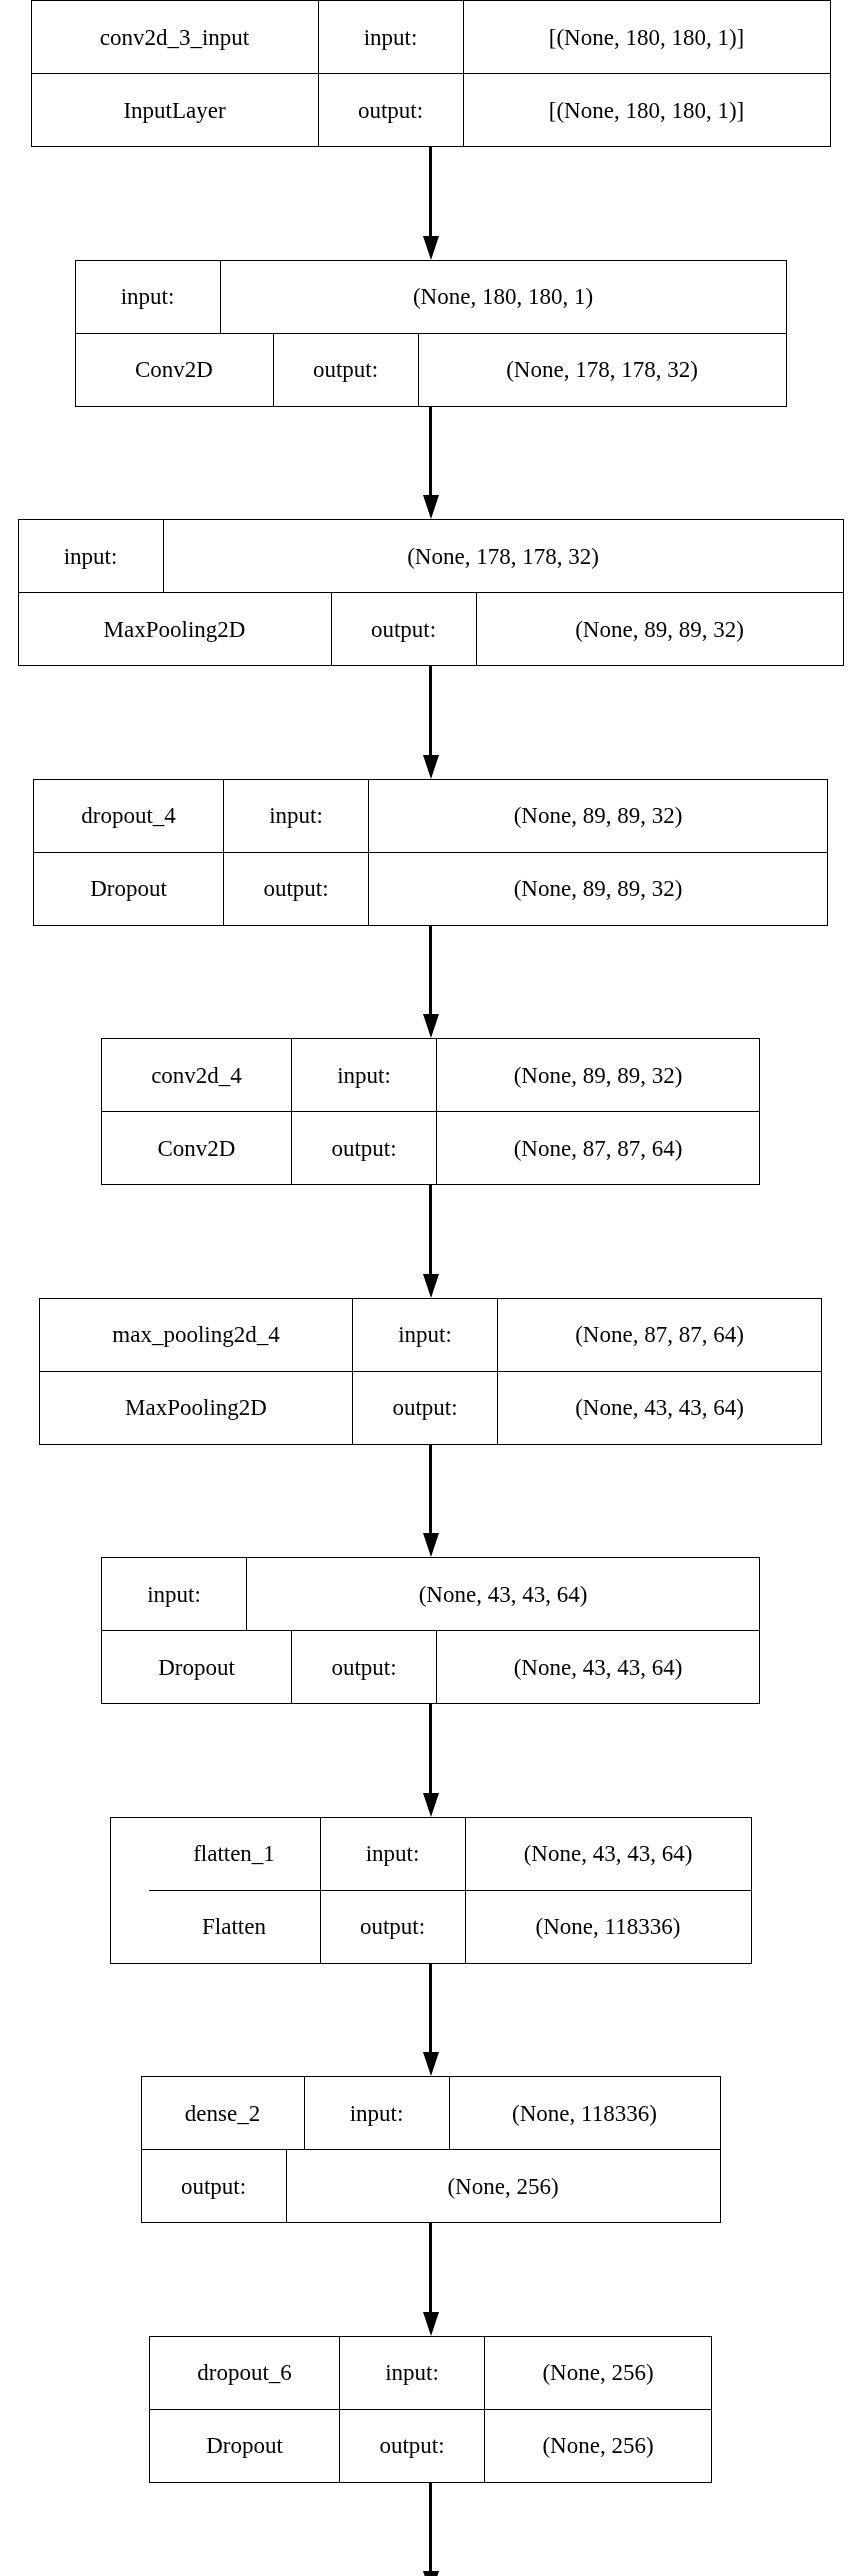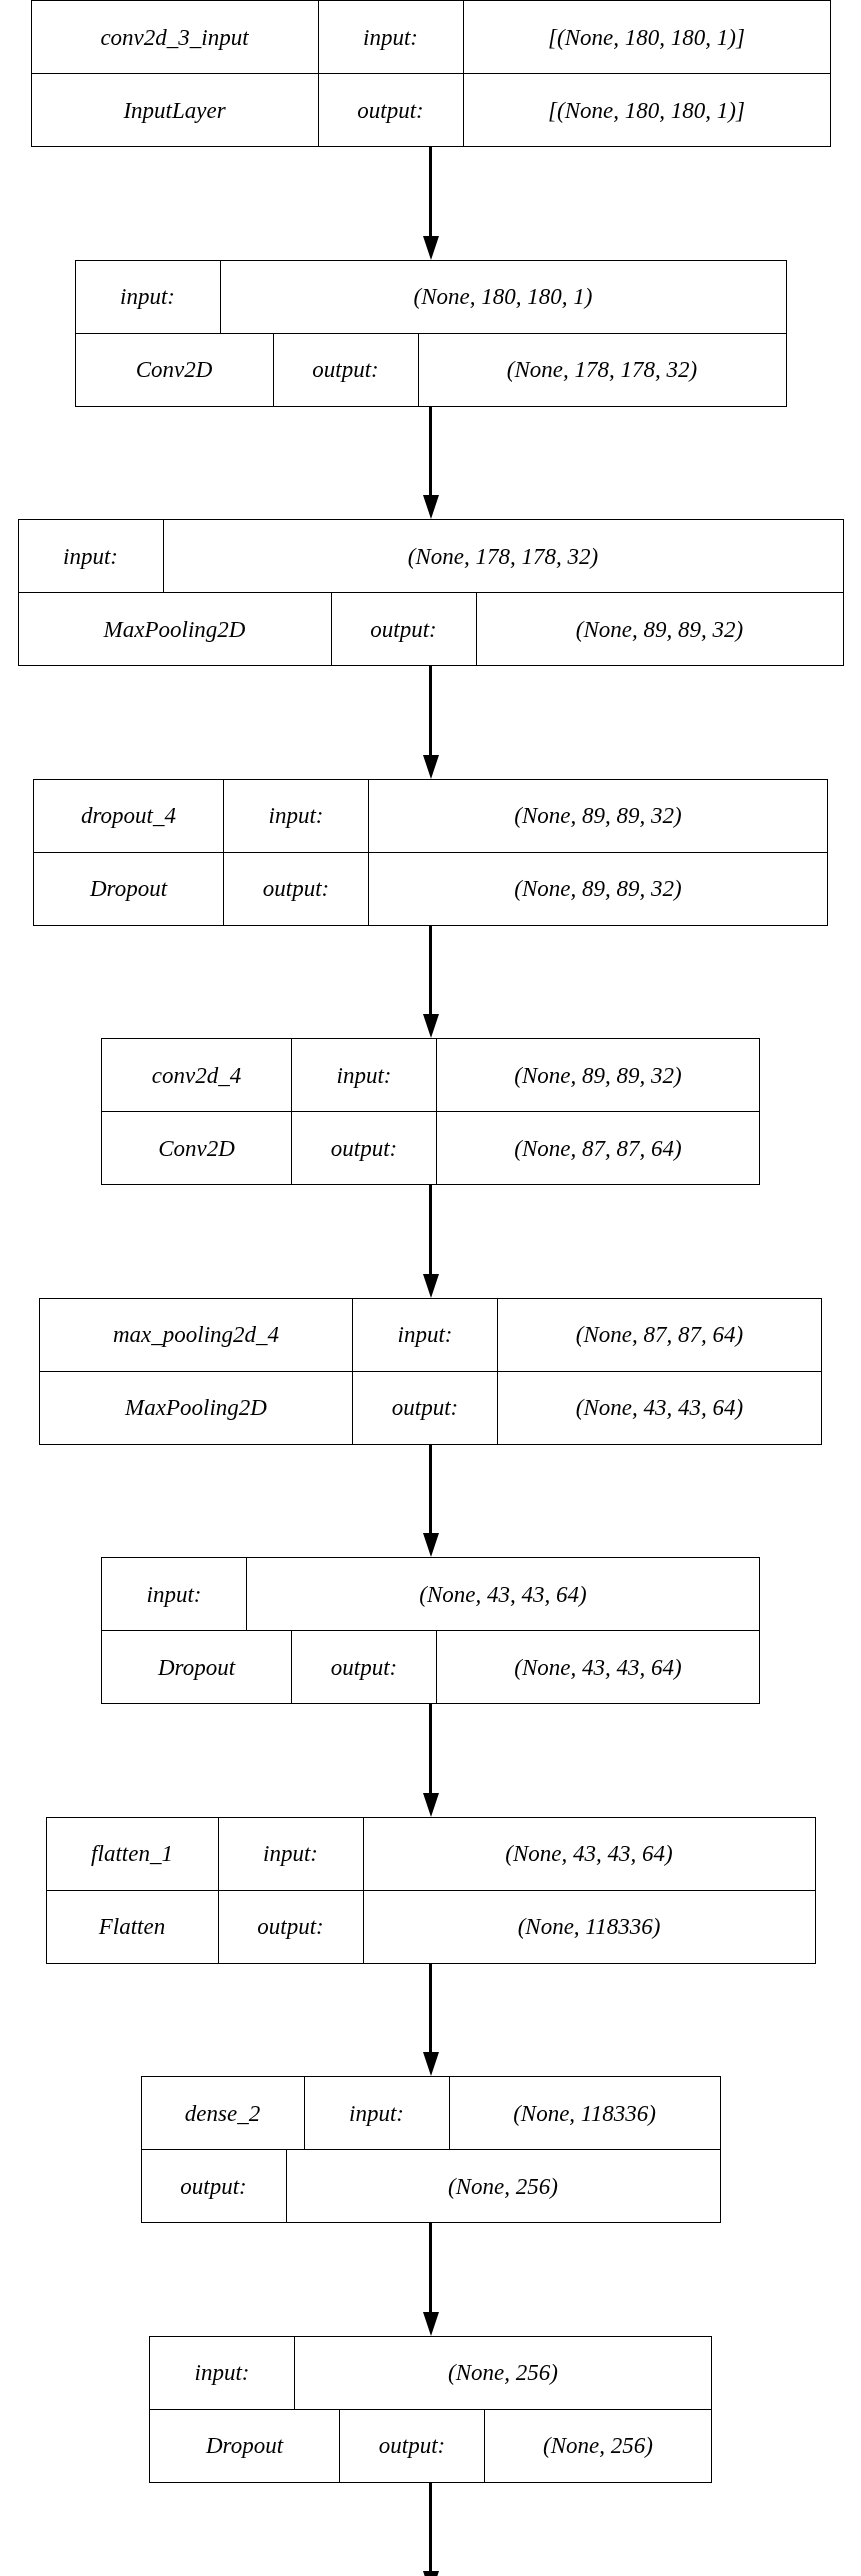--- a/index.html
+++ b/index.html
@@ -21,21 +21,20 @@
     width: 861px;
     height: 2813px;
   }
 
   
   .node-row {
     display: flex;
     justify-content: center;
     align-items: flex-end;
     width: 100%;
-    font-style: italic;
   }
 
   .node {
     border: 1.5px solid #000000;
     background: #ffffff;
     box-sizing: border-box;
     display: flex;
     flex-direction: column;
   }
 
@@ -205,21 +204,21 @@
           <div class="cell c-io" style="width: 145px;">output:</div>
           <div class="cell c-shape" style="flex: 1 1 auto;">(None, 43, 43, 64)</div>
         </div>
       </div>
     </div>
     <div class="edge">
       <div class="edge-line" style="height: 89px;"></div>
       <div class="edge-head"></div>
     </div>
     <div class="node-row">
-      <div class="node" style="width: 770px;">
+      <div class="node" style="width: 642px; padding-left: 38px;">
         <div class="node-line top">
           <div class="cell c-name" style="width: 172px;">flatten_1</div>
           <div class="cell c-io" style="width: 145px;">input:</div>
           <div class="cell c-shape" style="flex: 1 1 auto;">(None, 43, 43, 64)</div>
         </div>
         <div class="node-line bottom">
           <div class="cell c-name" style="width: 172px;">Flatten</div>
           <div class="cell c-io" style="width: 145px;">output:</div>
           <div class="cell c-shape" style="flex: 1 1 auto;">(None, 118336)</div>
         </div>
@@ -242,20 +241,21 @@
         </div>
       </div>
     </div>
     <div class="edge">
       <div class="edge-line" style="height: 89px;"></div>
       <div class="edge-head"></div>
     </div>
     <div class="node-row">
       <div class="node" style="width: 563px;">
         <div class="node-line top">
+          <div class="cell c-name" style="width: 190px;">dropout_6</div>
           <div class="cell c-io" style="width: 145px;">input:</div>
           <div class="cell c-shape" style="flex: 1 1 auto;">(None, 256)</div>
         </div>
         <div class="node-line bottom">
           <div class="cell c-name" style="width: 190px;">Dropout</div>
           <div class="cell c-io" style="width: 145px;">output:</div>
           <div class="cell c-shape" style="flex: 1 1 auto;">(None, 256)</div>
         </div>
       </div>
     </div>

